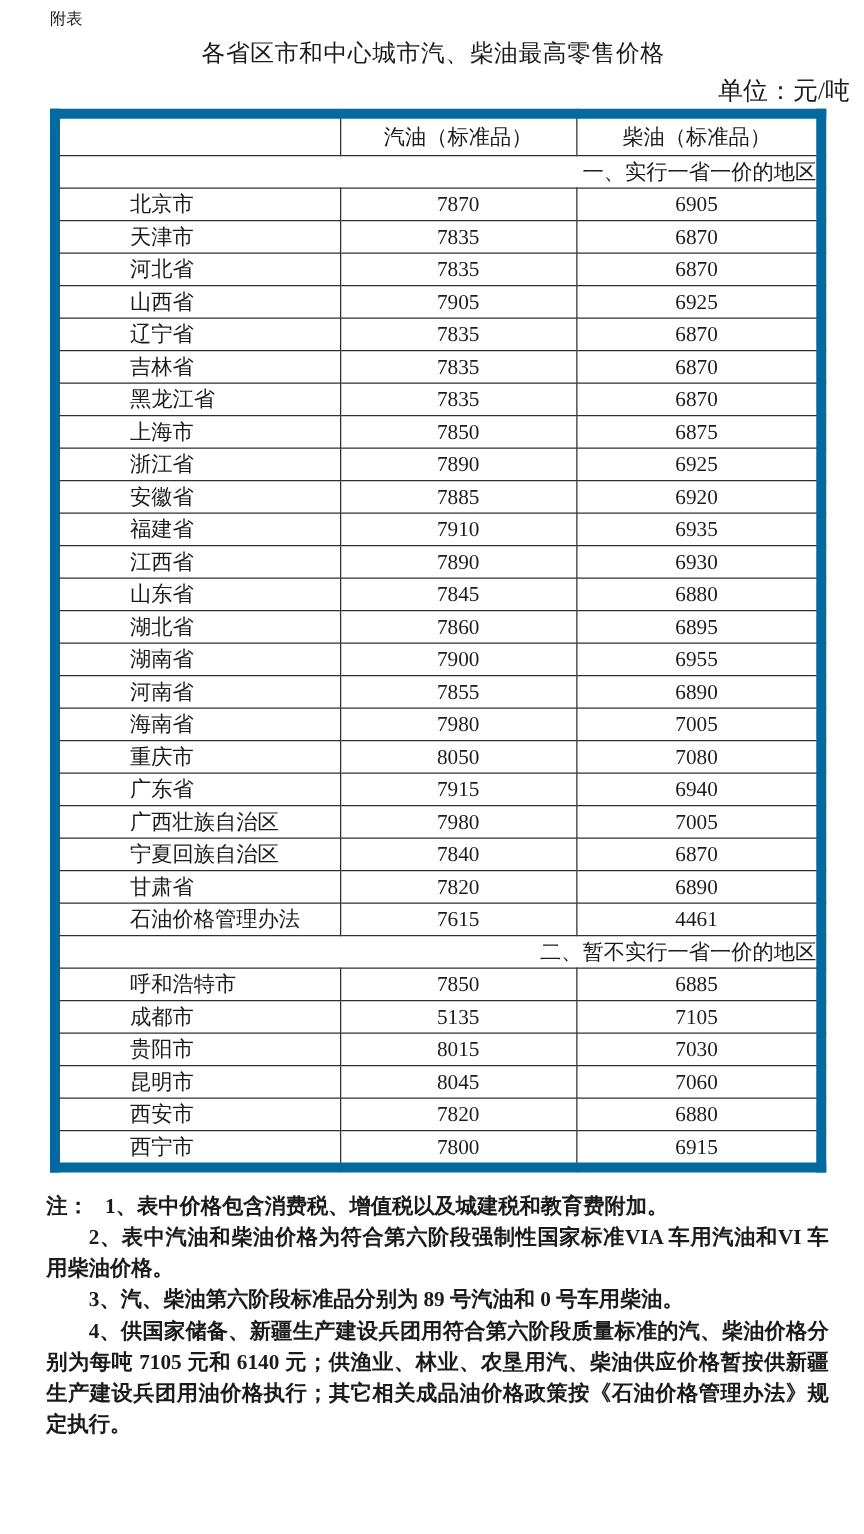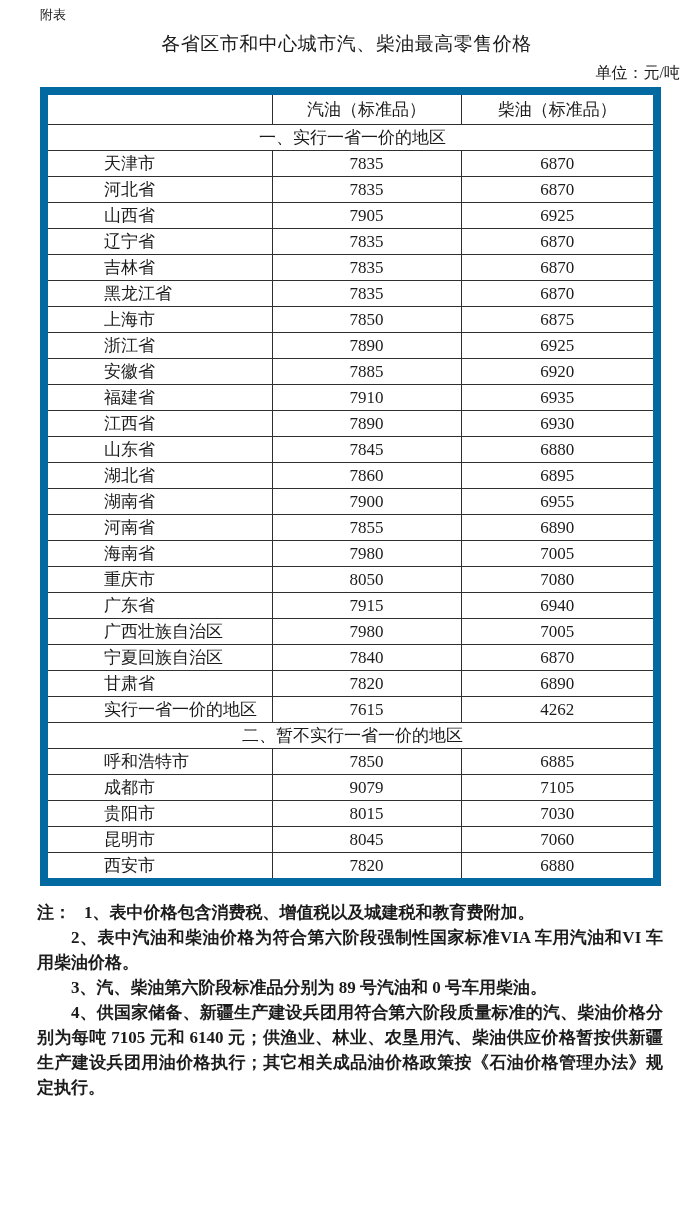--- a/index.html
+++ b/index.html
@@ -21,41 +21,41 @@
     width: 613px;
     text-align: center;
     font-size: 19px; font-weight: normal;
     line-height: 24px;
     letter-spacing: 0.5px;
   }
   .unit-row {
     margin: 7px 0 0 40px;
     width: 640px;
     text-align: right;
-    font-size: 16px; line-height: 20px;
+    font-size: 20px; line-height: 20px;
   }
 
   table.price-table {
     margin: 4px 0 0 40px;
     width: 613px;
     border-collapse: collapse;
     table-layout: fixed;
     border: 8px solid #0369a1;
   }
   .price-table th, .price-table td {
     border: 1px solid #2f2f2f;
     font-size: 17px;
     font-weight: normal;
     padding: 0;
     overflow: hidden;
     white-space: nowrap;
   }
   .price-table thead th { height: 29px; text-align: center; }
   .price-table tbody td { height: 25px; }
-  td.section-cell { padding-left: 4px; text-align: center; }
+  td.section-cell { padding-left: 4px; text-align: right; }
   td.region-cell  { padding-left: 56px; text-align: left; }
   td.num-cell     { text-align: center; }
 
   .notes {
     margin: 14px 0 0 37px;
     width: 626px;
     font-size: 17px;
     line-height: 25px;
     text-align: justify;
     font-weight: bold;
@@ -86,20 +86,25 @@
         <th></th>
         <th>汽油（标准品）</th>
         <th>柴油（标准品）</th>
       </tr>
     </thead>
     <tbody>
         <tr>
           <td class="section-cell" colspan="3">一、实行一省一价的地区</td>
         </tr>
         <tr>
+          <td class="region-cell">北京市</td>
+          <td class="num-cell">7870</td>
+          <td class="num-cell">6905</td>
+        </tr>
+        <tr>
           <td class="region-cell">天津市</td>
           <td class="num-cell">7835</td>
           <td class="num-cell">6870</td>
         </tr>
         <tr>
           <td class="region-cell">河北省</td>
           <td class="num-cell">7835</td>
           <td class="num-cell">6870</td>
         </tr>
         <tr>
@@ -191,51 +196,56 @@
           <td class="region-cell">宁夏回族自治区</td>
           <td class="num-cell">7840</td>
           <td class="num-cell">6870</td>
         </tr>
         <tr>
           <td class="region-cell">甘肃省</td>
           <td class="num-cell">7820</td>
           <td class="num-cell">6890</td>
         </tr>
         <tr>
-          <td class="region-cell">实行一省一价的地区</td>
+          <td class="region-cell">石油价格管理办法</td>
           <td class="num-cell">7615</td>
-          <td class="num-cell">4262</td>
+          <td class="num-cell">4461</td>
         </tr>
         <tr>
           <td class="section-cell" colspan="3">二、暂不实行一省一价的地区</td>
         </tr>
         <tr>
           <td class="region-cell">呼和浩特市</td>
           <td class="num-cell">7850</td>
           <td class="num-cell">6885</td>
         </tr>
         <tr>
           <td class="region-cell">成都市</td>
-          <td class="num-cell">9079</td>
+          <td class="num-cell">5135</td>
           <td class="num-cell">7105</td>
         </tr>
         <tr>
           <td class="region-cell">贵阳市</td>
           <td class="num-cell">8015</td>
           <td class="num-cell">7030</td>
         </tr>
         <tr>
           <td class="region-cell">昆明市</td>
           <td class="num-cell">8045</td>
           <td class="num-cell">7060</td>
         </tr>
         <tr>
           <td class="region-cell">西安市</td>
           <td class="num-cell">7820</td>
           <td class="num-cell">6880</td>
+        </tr>
+        <tr>
+          <td class="region-cell">西宁市</td>
+          <td class="num-cell">7800</td>
+          <td class="num-cell">6915</td>
         </tr>
       </tbody>
   </table>
 
   <div class="notes">
     <p><span class="note-prefix">注：</span><span>1、表中价格包含消费税、增值税以及城建税和教育费附加。</span></p>
     <p class="indent">2、表中汽油和柴油价格为符合第六阶段强制性国家标准VIA 车用汽油和VI 车用柴油价格。</p>
     <p class="indent">3、汽、柴油第六阶段标准品分别为 89 号汽油和 0 号车用柴油。</p>
     <p class="indent">4、供国家储备、新疆生产建设兵团用符合第六阶段质量标准的汽、柴油价格分别为每吨 7105 元和 6140 元；供渔业、林业、农垦用汽、柴油供应价格暂按供新疆生产建设兵团用油价格执行；其它相关成品油价格政策按《石油价格管理办法》规定执行。</p>
   </div>

